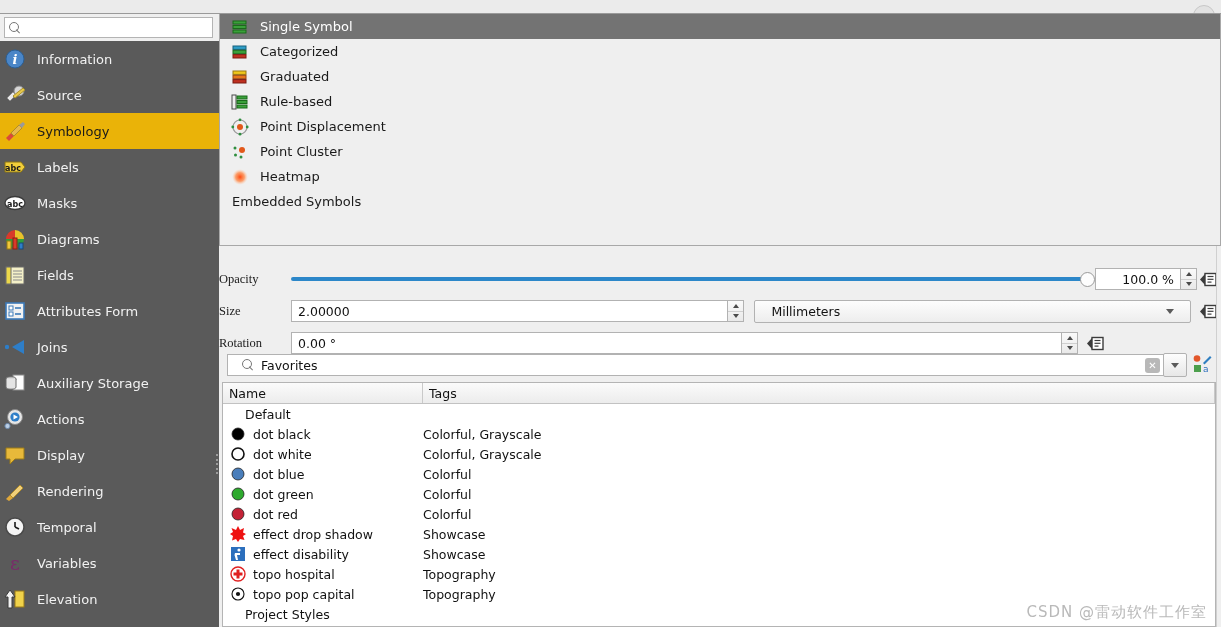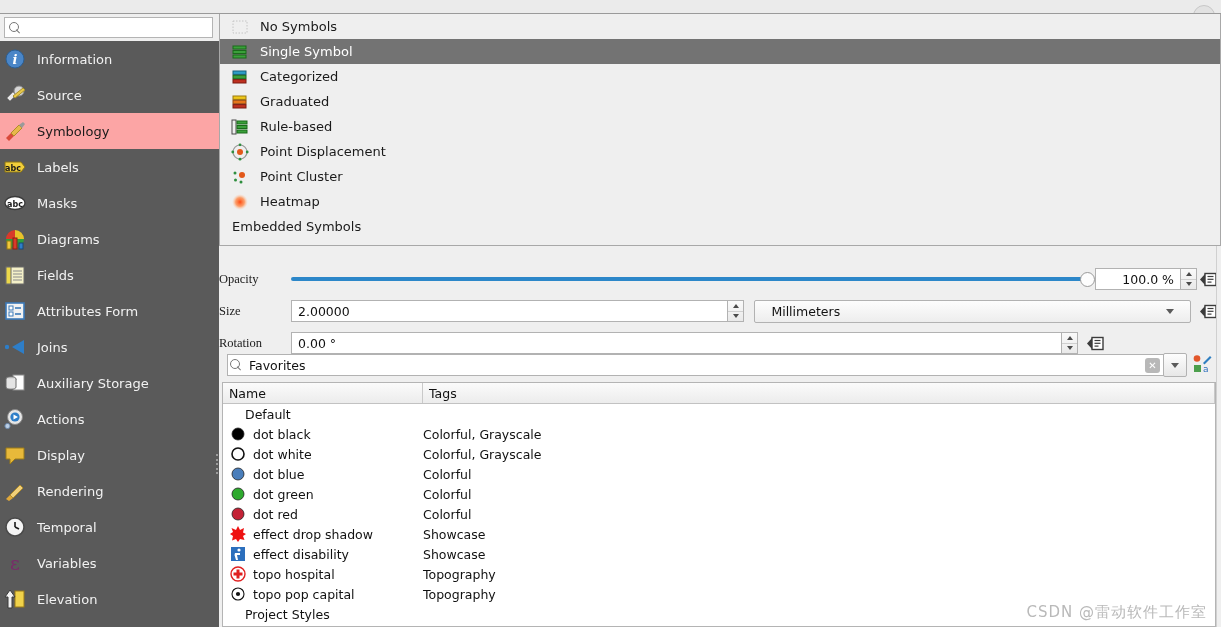--- a/index.html
+++ b/index.html
@@ -59,21 +59,21 @@
     content: ""; position: absolute; left: 7px; top: 7px;
     width: 5px; height: 1.4px; background: #777;
     transform: rotate(45deg); transform-origin: left center;
   }
 
   .side-item {
     height: 36px; display: flex; align-items: center;
     padding-left: 4px; color: #f2f2f2; font-size: 13px;
     cursor: default; white-space: nowrap;
   }
-  .side-item.selected { background: #fca5a5; color: #1a1a1a; }
+  .side-item.selected { background: #eab308; color: #1a1a1a; }
   .side-ico {
     width: 22px; height: 22px; flex: 0 0 22px;
     margin-right: 11px; position: relative;
   }
   .side-ico svg { display: block; }
 
   
   .content {
     position: absolute; left: 219px; top: 14px;
     width: 1002px; height: 613px; background: #efefef;
@@ -152,21 +152,21 @@
   .dd-btn {
     width: 24px; flex: 0 0 24px; height: 22px;
     display: flex; align-items: center; justify-content: center;
   }
 
   
   .symsearch {
     position: absolute; left: 8px; top: 354px;
     width: 1157px; height: 22px;
     background: #ffffff; border: 1px solid #b2b2b2;
-    display: flex; align-items: center; padding-left: 2px;
+    display: flex; align-items: center; padding-left: 14px;
   }
   .symsearch .txt { margin-left: 7px; font-size: 12.5px; color: #111; }
   .clear-x {
     margin-left: auto; margin-right: 4px;
     width: 15px; height: 15px; border-radius: 3px;
     background: #b8b8b8; color: #fff; font-size: 10px;
     display: flex; align-items: center; justify-content: center;
   }
   .sym-drop {
     position: absolute; left: 1163px; top: 353px;
@@ -412,26 +412,20 @@
           <span>Elevation</span>
         </div>
       </div>
   </div>
   <div class="vbar"></div>
 
   <div class="content">
 
     <div class="popup">
       <div id="popup-list">
-          <div class="popup-row">
-            <span class="pop-ico"><svg width="18" height="18" viewBox="0 0 18 18">
-                <rect x="2" y="3" width="14" height="12" fill="none" stroke="#c4c4c4" stroke-dasharray="1.5,1.5"></rect>
-              </svg></span>
-            <span>No Symbols</span>
-          </div>
           <div class="popup-row sel">
             <span class="pop-ico"><svg width="18" height="18" viewBox="0 0 18 18">
                 <rect x="2" y="3" width="13" height="3" fill="#3aa03a" stroke="#1a6a1a"></rect>
                 <rect x="2" y="7.5" width="13" height="3" fill="#3aa03a" stroke="#1a6a1a"></rect>
                 <rect x="2" y="12" width="13" height="3" fill="#3aa03a" stroke="#1a6a1a"></rect>
               </svg></span>
             <span>Single Symbol</span>
           </div>
           <div class="popup-row">
             <span class="pop-ico"><svg width="18" height="18" viewBox="0 0 18 18">

